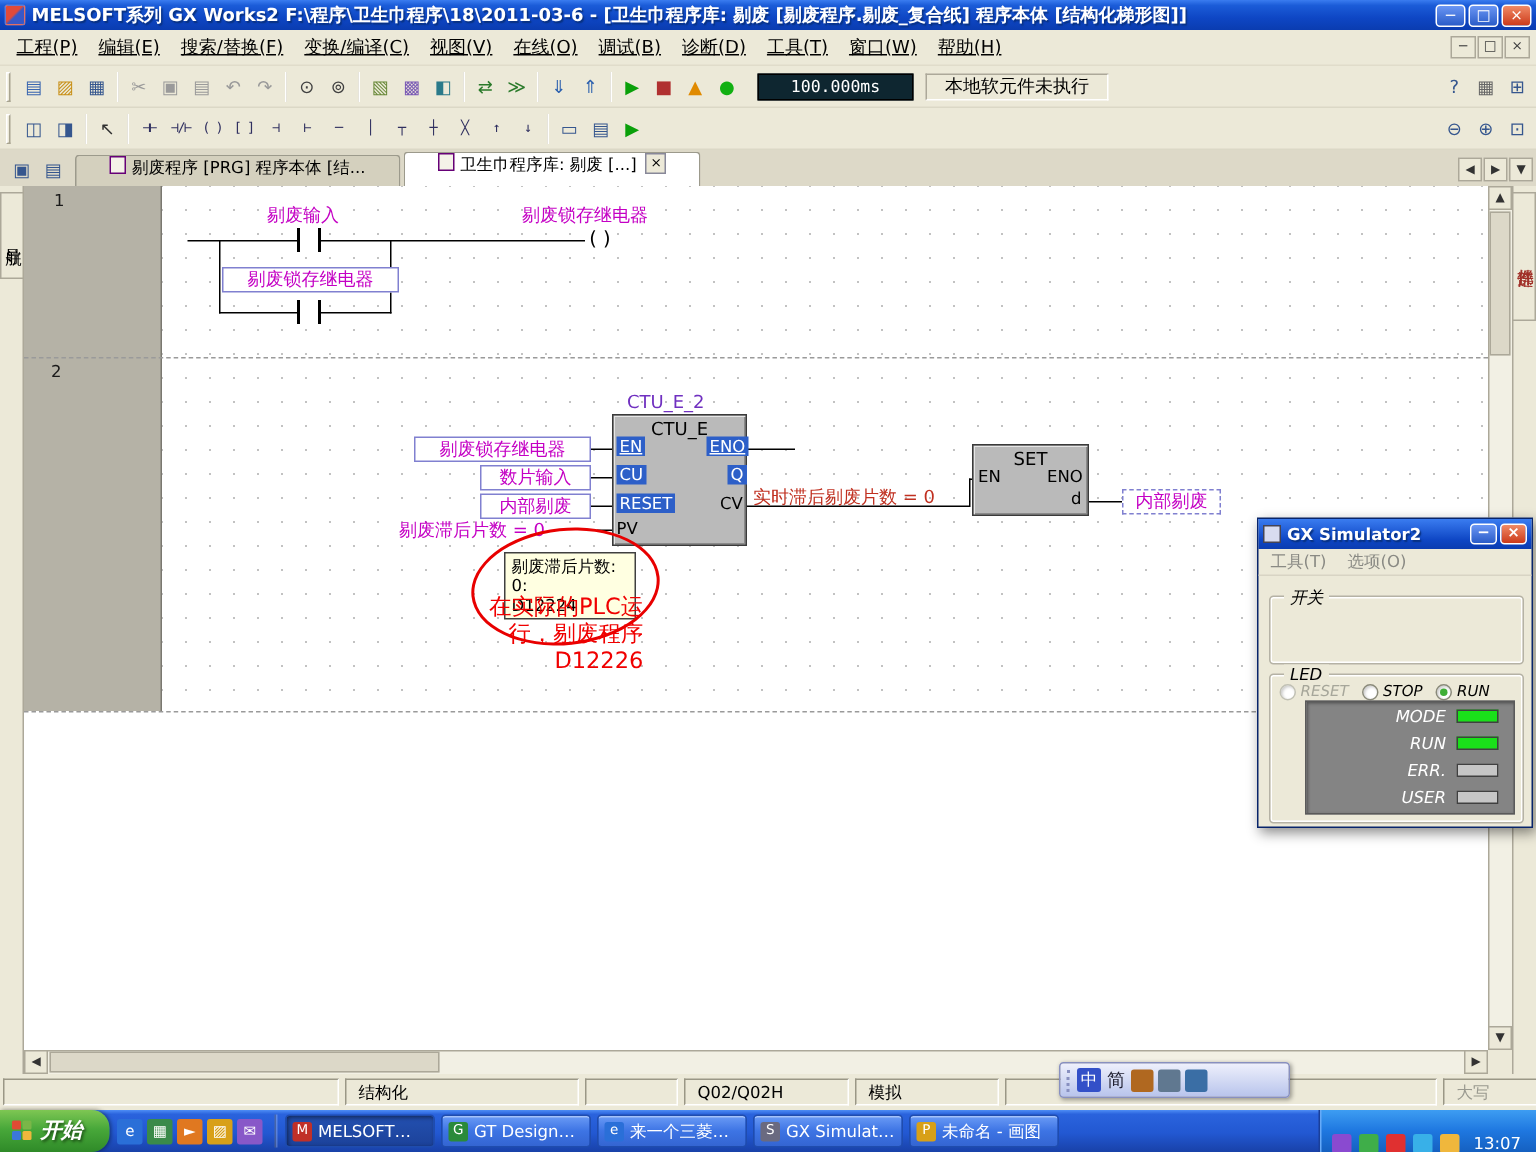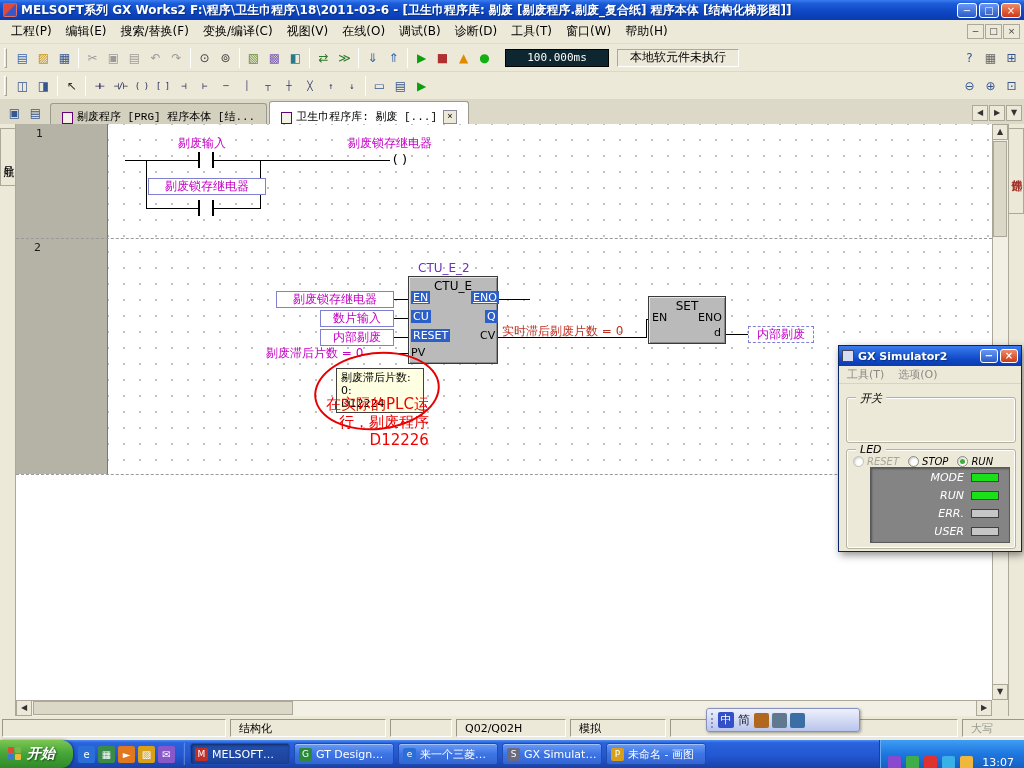--- a/index.html
+++ b/index.html
@@ -7,36 +7,36 @@
 .app{position:relative;width:1024px;height:768px;background:#ece9d8;font-family:"DejaVu Sans",sans-serif;font-size:12px;overflow:hidden;color:#000;}
 i{font-style:normal;}
 
 .titlebar{position:absolute;left:0;top:0;width:1024px;height:20px;background:linear-gradient(180deg,#3a7cf0 0%,#1b5cd8 18%,#0e46c4 60%,#0a3cb0 100%);display:flex;align-items:center;padding:0 3px;color:#fff;z-index:50;}
 .app-icon{width:14px;height:14px;background:linear-gradient(135deg,#e04a3a 0%,#e04a3a 45%,#3858c8 55%);border-radius:2px;margin-right:4px;flex:none;border:1px solid #fff3;}
 .title-text{font-weight:bold;font-size:12px;white-space:nowrap;overflow:hidden;text-overflow:ellipsis;flex:1;text-shadow:1px 1px 1px #08307e;}
 .win-btn{width:20px;height:15px;margin-left:2px;border:1px solid #fff;border-radius:3px;background:linear-gradient(180deg,#6a96f4,#2a5cc8);color:#fff;font-size:10px;line-height:13px;text-align:center;flex:none;}
 .win-btn.close{background:linear-gradient(180deg,#f08a66,#cc3a1a);}
 
 .menubar{position:absolute;left:0;top:20px;width:1024px;height:24px;background:#ece9d8;display:flex;align-items:center;padding:0 4px;border-bottom:1px solid #e0dcca;}
-.menu-item{padding:3px 7px;font-size:12px;}
+.menu-item{padding:3px 7px;font-size:12px;text-decoration:underline;}
 .mdi-btns{margin-left:auto;display:flex;}
 .mdi-btn{width:17px;height:15px;border:1px solid #aca899;background:#ece9d8;font-size:9px;text-align:center;line-height:13px;margin-left:1px;color:#404040;}
 
 .toolbar{position:absolute;left:0;width:1024px;height:28px;background:#ece9d8;display:flex;align-items:center;padding:0 2px;border-bottom:1px solid #dbd8c6;}
 #toolbar1{top:44px;}#toolbar2{top:72px;}
 .grip{width:3px;height:20px;border-left:1px solid #fff;border-top:1px solid #fff;border-right:1px solid #a8a490;border-bottom:1px solid #a8a490;margin:0 5px 0 2px;flex:none;}
 .icon{width:19px;height:17px;display:inline-flex;align-items:center;justify-content:center;font-size:12px;flex:none;margin:0 1px;border-radius:2px;}
 .icon.mono{font-family:"DejaVu Sans Mono",monospace;font-size:9px;letter-spacing:-1px;color:#303060;}
 .sep{width:1px;height:20px;background:#aca899;border-right:1px solid #fff;margin:0 3px;flex:none;}
 .scan-time{margin-left:10px;width:104px;height:18px;background:#0e2630;color:#fff;font-family:"DejaVu Sans Mono",monospace;font-size:11px;display:flex;align-items:center;justify-content:center;border:1px solid #000;flex:none;}
 .exec-status{margin-left:8px;height:18px;padding:0 12px;border:1px solid #aca899;border-right-color:#fff;border-bottom-color:#fff;background:#ece9d8;display:flex;align-items:center;font-size:12px;flex:none;white-space:nowrap;}
 .tb-right{margin-left:auto;display:flex;align-items:center;}
 
 .tabbar{position:absolute;left:0;top:100px;width:1024px;height:24px;background:#ddd9c8;display:flex;align-items:flex-end;padding:0 2px;}
-.tab{height:21px;display:flex;align-items:flex-end;padding:0 11px;border:1px solid #9c9a8c;border-bottom:none;border-radius:3px 3px 0 0;background:#d4d0be;margin-right:2px;font-size:11px;max-width:235px;white-space:nowrap;overflow:hidden;font-family:Liberation Mono, monospace;}
+.tab{height:21px;display:flex;align-items:flex-start;padding:0 22px;border:1px solid #9c9a8c;border-bottom:none;border-radius:3px 3px 0 0;background:#d4d0be;margin-right:2px;font-size:11px;max-width:235px;white-space:nowrap;overflow:hidden;}
 .tab.active{background:#fff;height:23px;}
 .doc-icon{width:11px;height:12px;background:#f4f2e8;border:1px solid #607;margin-right:4px;flex:none;}
 .tab-label{overflow:hidden;text-overflow:ellipsis;white-space:nowrap;}
 .tab-close{width:14px;height:14px;border:1px solid #889;background:#ece9d8;font-size:9px;line-height:12px;text-align:center;margin-left:6px;flex:none;}
 .tab-nav{margin-left:auto;display:flex;align-items:center;margin-bottom:3px;}
 .nav-btn{width:16px;height:16px;border:1px solid #aca899;background:#ece9d8;font-size:8px;text-align:center;line-height:14px;margin-left:1px;color:#333;}
 
 .workspace{position:absolute;left:16px;top:124px;width:976px;height:576px;background:#fff;}
 .dock-strip{position:absolute;top:124px;width:16px;height:592px;background:#ece9d8;z-index:5;}
 .dock-strip.left{left:0;border-right:1px solid #aca899;}

